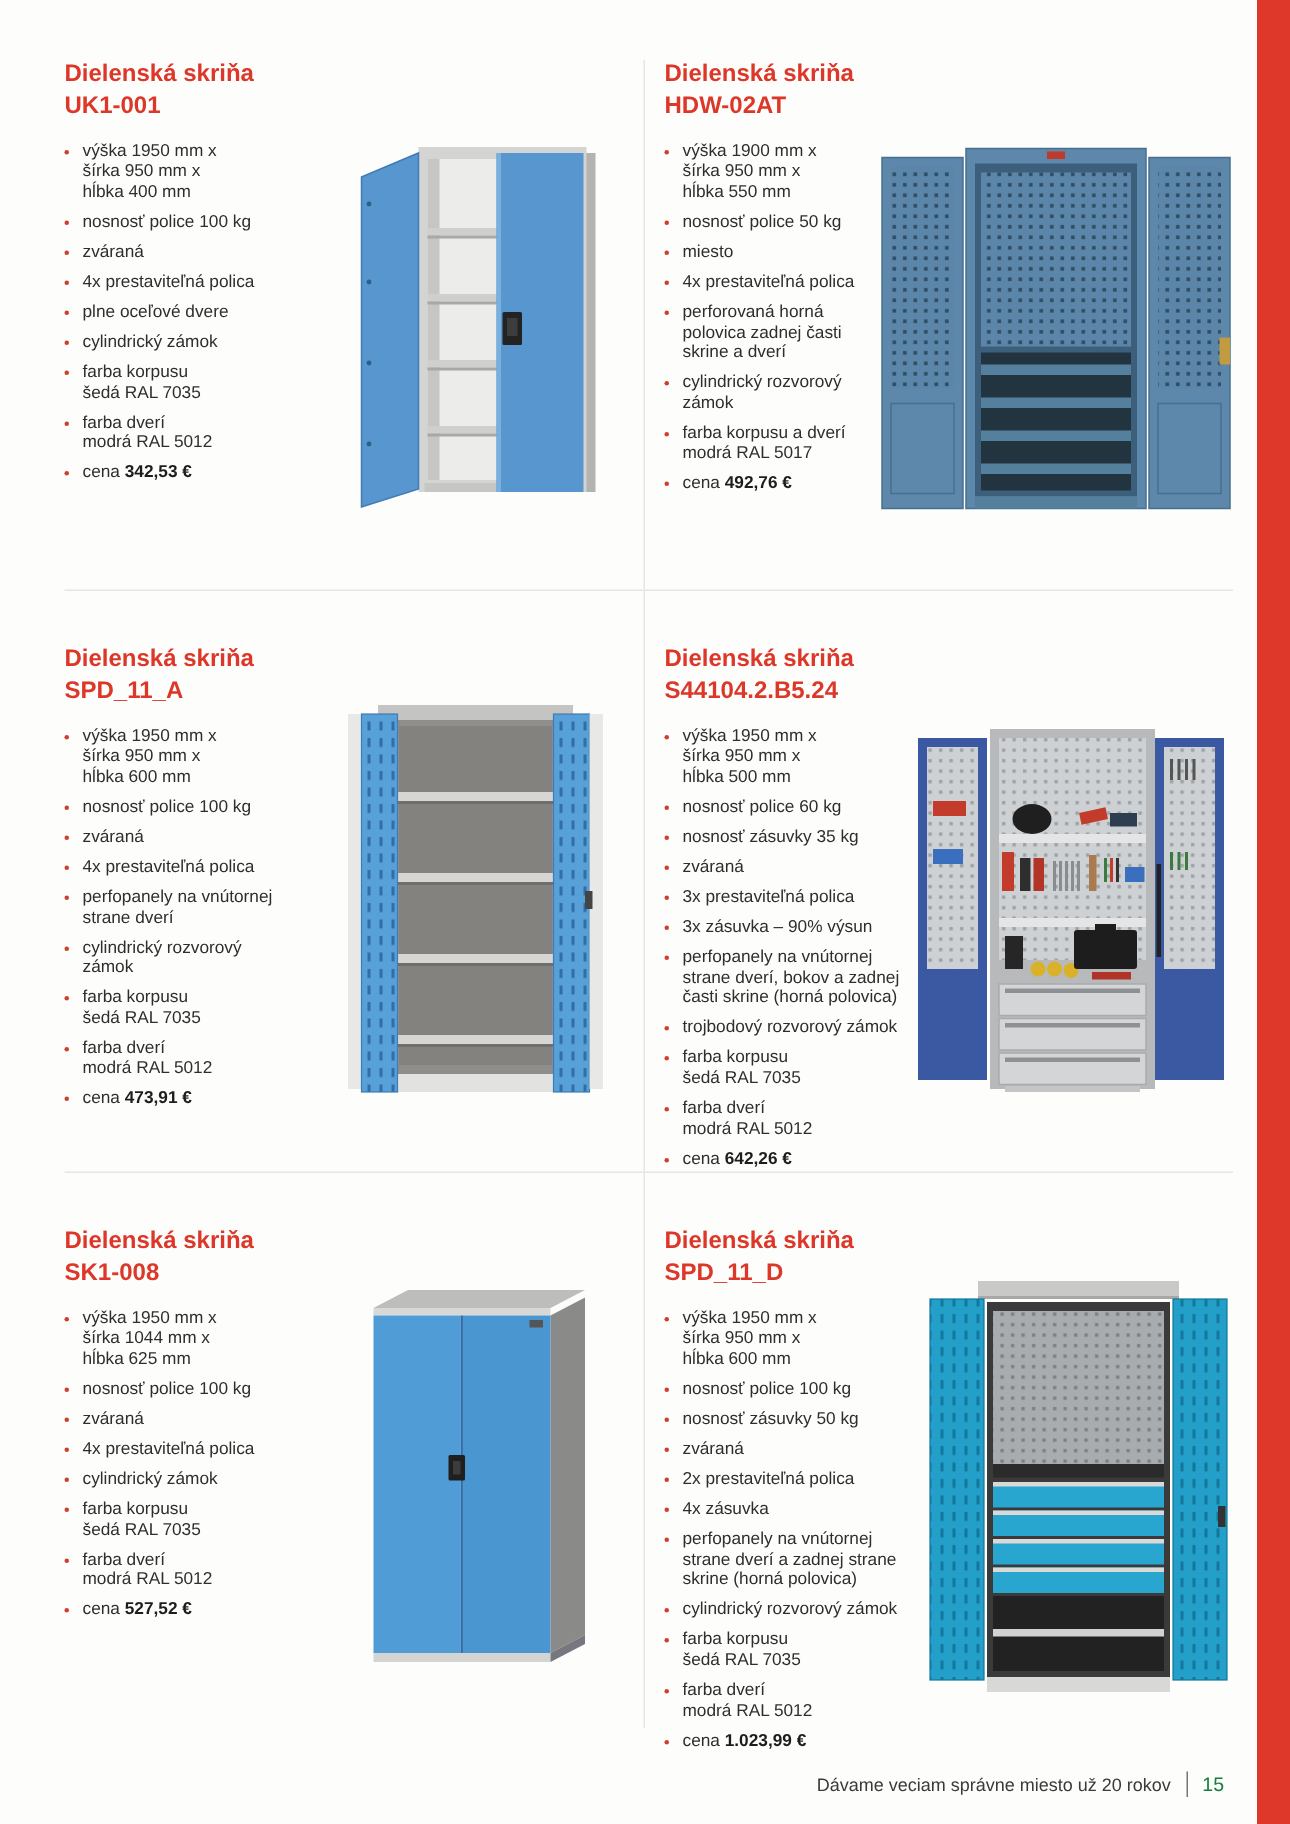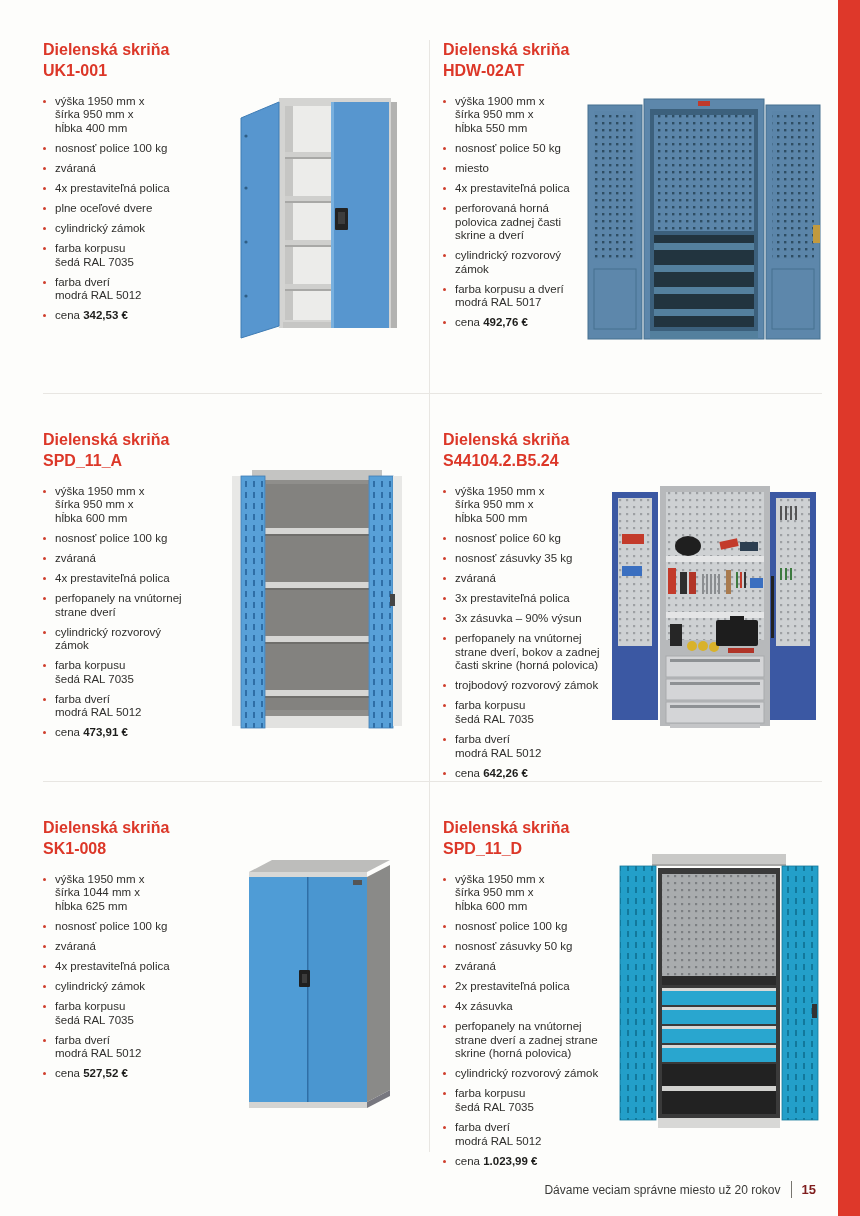--- a/index.html
+++ b/index.html
@@ -27,21 +27,21 @@
   .fig { position:absolute; }
   #fig-1 { left:192px; top:52px; }
   #fig-2 { left:143px; top:45px; }
   #fig-3 { left:183px; top:38px; }
   #fig-4 { left:167px; top:46px; }
   #fig-5 { left:198px; top:34px; }
   #fig-6 { left:173px; top:34px; }
   .footer { position:absolute; top:1181px; right:44px; display:flex; align-items:center; gap:10px;margin-left:45px; }
   .tagline { font-size:12px; color:#3a3a38; }
   .pn-divider { width:1px; height:17px; background:#77756f; }
-  .page-num { font-size:13px; font-weight:bold; color:#7f1d1d; }
+  .page-num { font-size:13px; font-weight:normal; color:#15803d; }
 </style>
 </head>
 <body>
 
 <div class="page">
   <div class="red-edge"></div>
   <div class="v-divider"></div>
   <div class="h-divider" id="hdiv-1"></div>
   <div class="h-divider" id="hdiv-2"></div>
 

